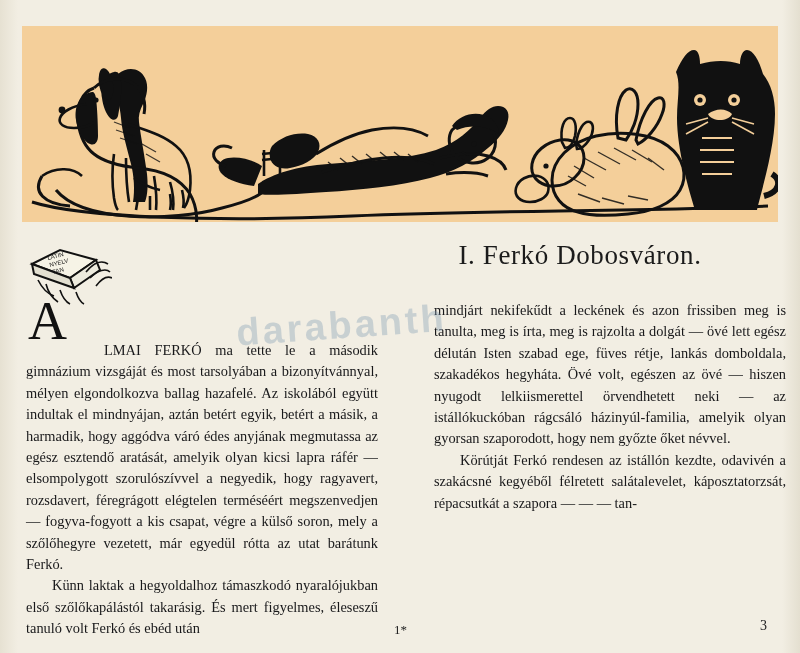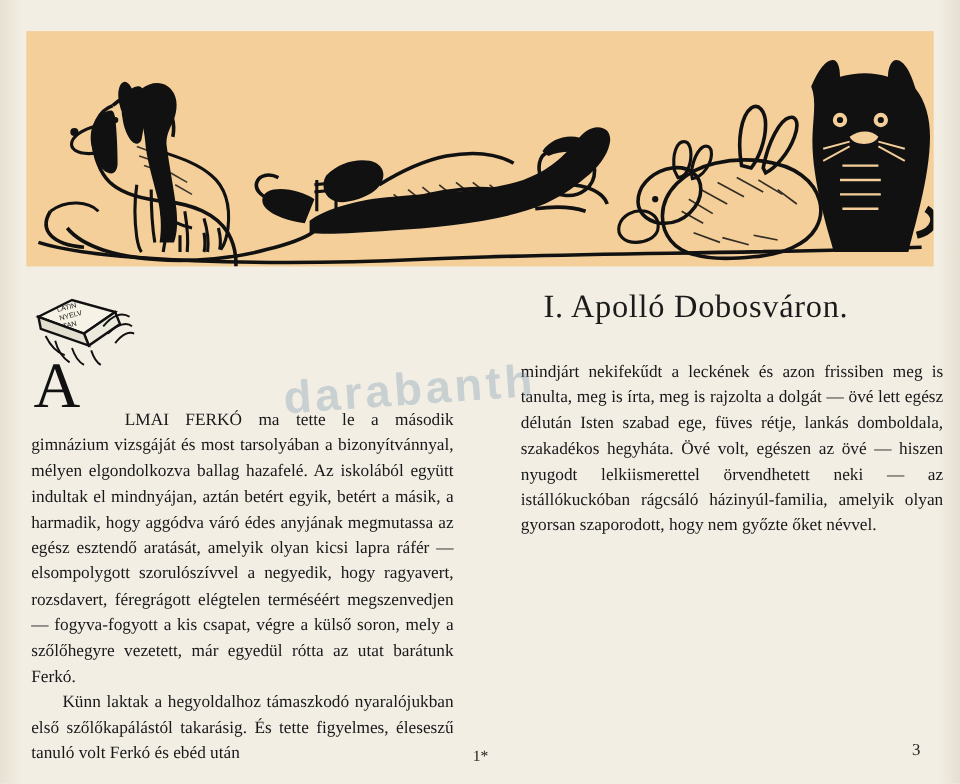--- a/index.html
+++ b/index.html
@@ -311,31 +311,32 @@
         <path d="M64 40 c8 -8 16 -10 20 -6"></path>
         <path d="M70 48 c6 -8 12 -10 16 -8"></path>
         <path d="M12 42 c4 8 10 14 16 16"></path>
         <path d="M20 46 c2 8 6 14 12 18"></path>
         <path d="M34 52 c2 6 6 12 10 14"></path>
         <path d="M50 54 c2 6 4 10 8 12"></path>
       </g>
     </svg>
   </div>
 
-  <div class="chapter-title">I. Apolló Dobosváron.</div>
+  <div class="chapter-title">I. Ferkó Dobosváron.</div>
 
   <div class="dropcap">A</div>
 
   <div class="columns">
     <div class="col col-left">
       <p class="lead-wrap"><span class="indent1"></span><span>LMAI FERKÓ ma tette le a második gimnázium vizsgáját és most tarsolyában a bizonyítvánnyal, mélyen elgondolkozva ballag hazafelé. Az iskolából együtt indultak el mindnyájan, aztán betért egyik, betért a másik, a harmadik, hogy aggódva váró édes anyjának megmutassa az egész esztendő aratását, amelyik olyan kicsi lapra ráfér — elsompolygott szorulószívvel a negyedik, hogy ragyavert, rozsdavert, féregrágott elégtelen terméséért megszenvedjen — fogyva-fogyott a kis csapat, végre a külső soron, mely a szőlőhegyre vezetett, már egyedül rótta az utat barátunk Ferkó.</span></p>
-      <p>Künn laktak a hegyoldalhoz támaszkodó nyaralójukban első szőlőkapálástól takarásig. És tette figyelmes, éleseszű tanuló volt Ferkó és ebéd után</p>
+      <p>Künn laktak a hegyoldalhoz támaszkodó nyaralójukban első szőlőkapálástól takarásig. És mert figyelmes, éleseszű tanuló volt Ferkó és ebéd után</p>
     </div>
     <div class="col col-right">
       <p class="noindent">mindjárt nekifekűdt a leckének és azon frissiben meg is tanulta, meg is írta, meg is rajzolta a dolgát — övé lett egész délután Isten szabad ege, füves rétje, lankás domboldala, szakadékos hegyháta. Övé volt, egészen az övé — hiszen nyugodt lelkiismerettel örvendhetett neki — az istállókuckóban rágcsáló házinyúl-familia, amelyik olyan gyorsan szaporodott, hogy nem győzte őket névvel.</p>
+      <p>Körútját Ferkó rendesen az istállón kezdte, odavivén a szakácsné kegyéből félretett salátalevelet, káposztatorzsát, répacsutkát a szapora — — — tan-</p>
     </div>
   </div>
 
   <div class="folio-left">1*</div>
   <div class="folio-right">3</div>
 
   <div class="watermark">darabanth</div>
 </div>
 
 </body></html>

